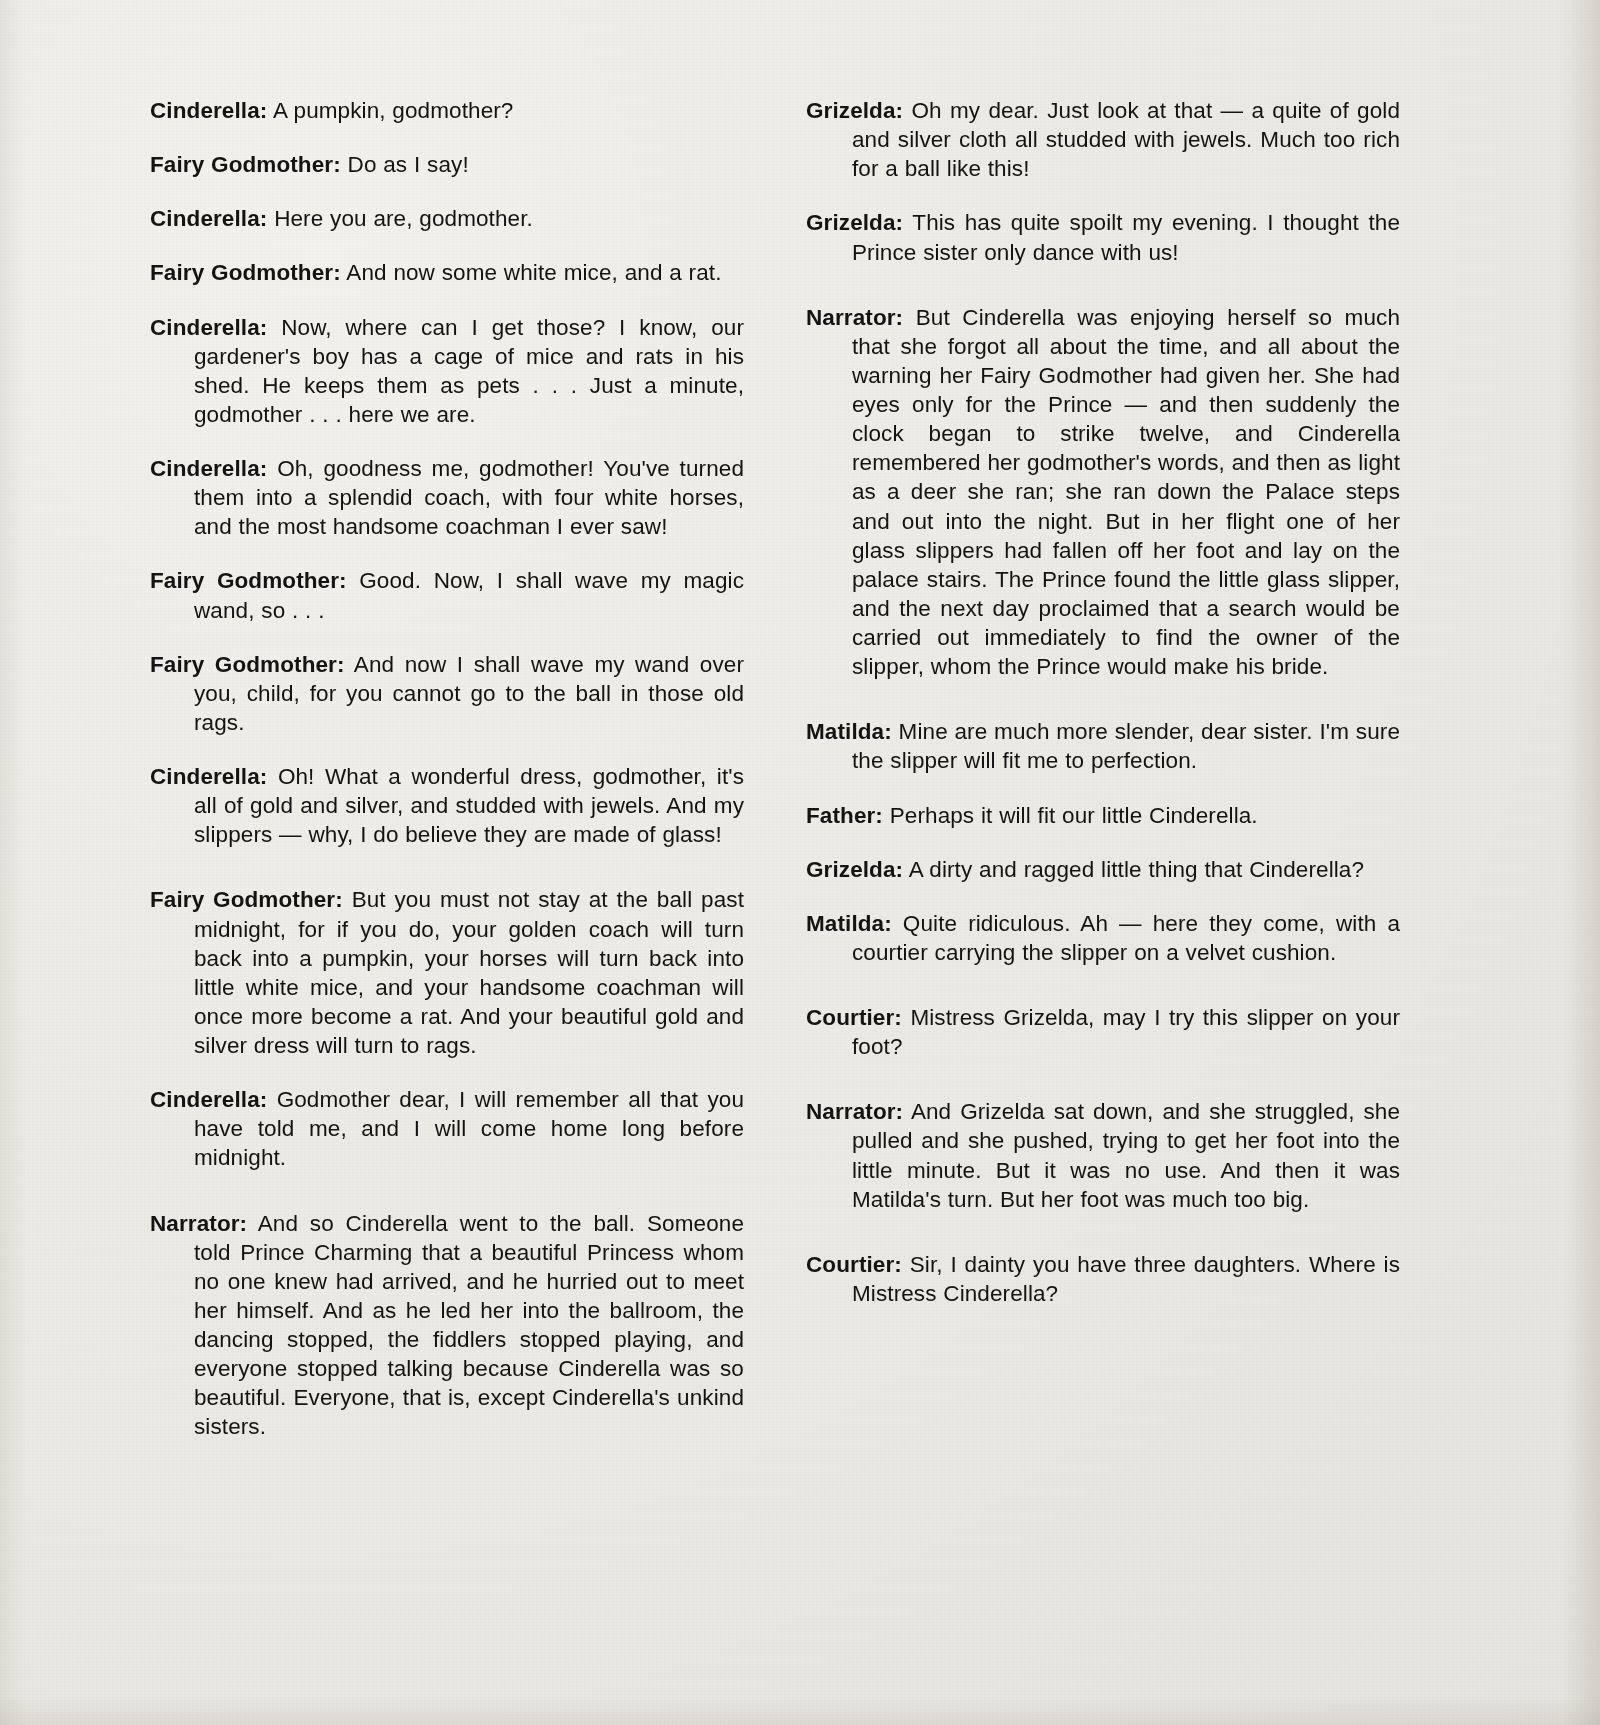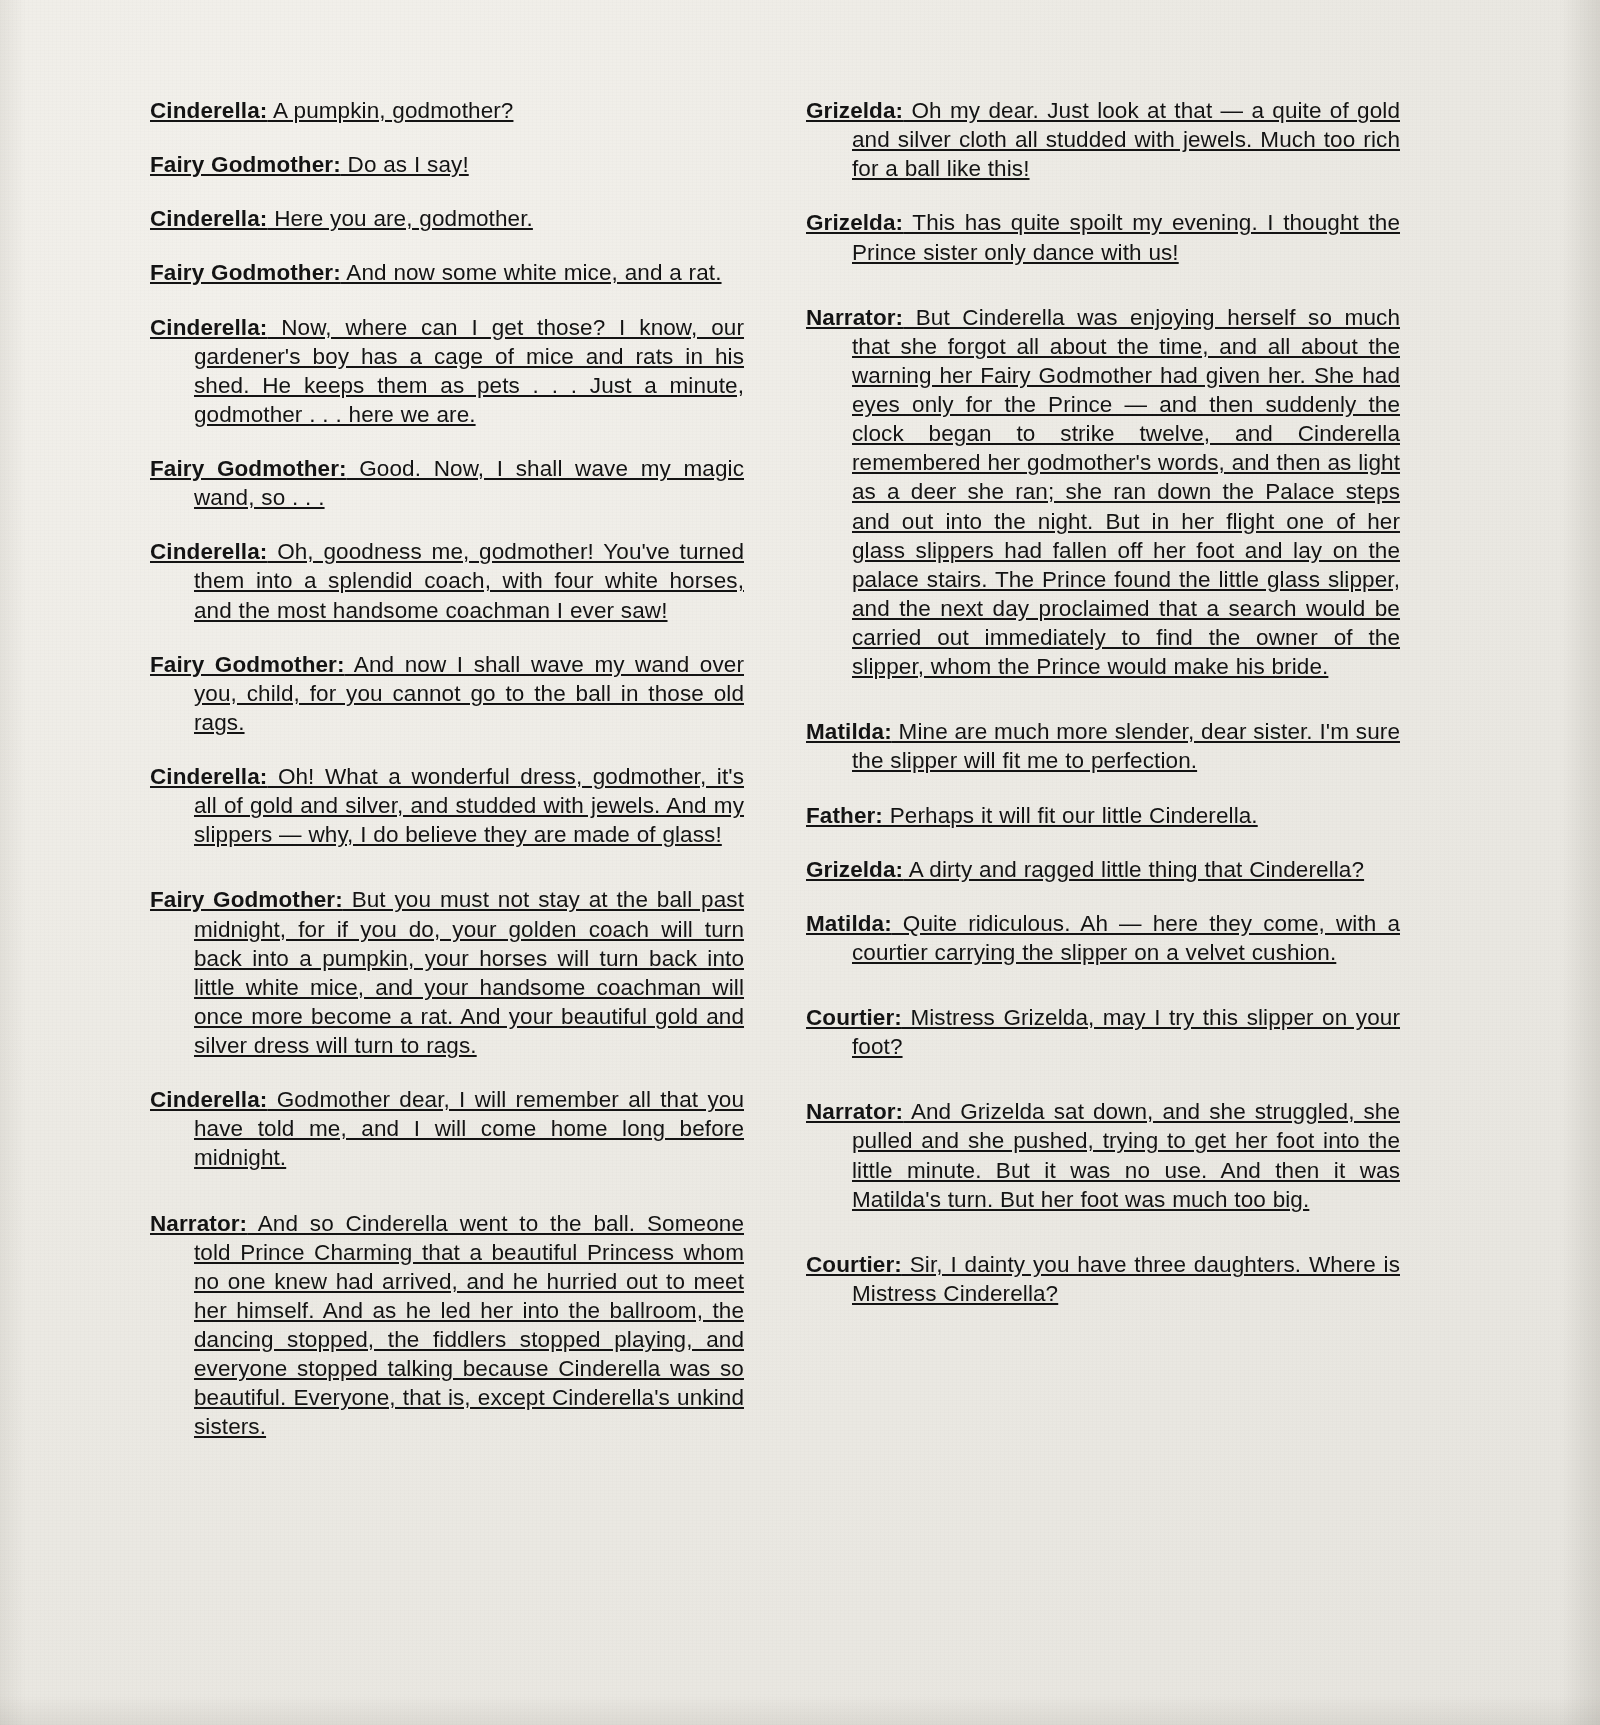--- a/index.html
+++ b/index.html
@@ -72,21 +72,20 @@
     margin: 0 0 25px 0;
     font-size: 22.5px;
     line-height: 1.295;
     color: #141414;
     text-align: justify;
     text-justify: inter-word;
     padding-left: 44px;
     text-indent: -44px;
     letter-spacing: 0.1px;
     word-spacing: 0.4px;
-    text-decoration: underline;
   }
   .speech.gap-large {
     margin-bottom: 36px;
   }
   .speech .who {
     font-weight: bold;
   }
   .col-right .speech {
     padding-left: 46px;
     text-indent: -46px;
@@ -98,22 +97,22 @@
 <div class="page">
 
   <div class="columns">
 
     <div class="column col-left">
       <p class="speech"><span class="who">Cinderella:</span><span> A pumpkin, godmother?</span></p>
       <p class="speech"><span class="who">Fairy Godmother:</span><span> Do as I say!</span></p>
       <p class="speech"><span class="who">Cinderella:</span><span> Here you are, godmother.</span></p>
       <p class="speech"><span class="who">Fairy Godmother:</span><span> And now some white mice, and a rat.</span></p>
       <p class="speech"><span class="who">Cinderella:</span><span> Now, where can I get those? I know, our gardener's boy has a cage of mice and rats in his shed. He keeps them as pets . . . Just a minute, godmother . . . here we are.</span></p>
+      <p class="speech"><span class="who">Cinderella:</span><span> Oh, goodness me, godmother! You've turned them into a splendid coach, with four white horses, and the most handsome coachman I ever saw!</span></p>
       <p class="speech"><span class="who">Fairy Godmother:</span><span> Good. Now, I shall wave my magic wand, so . . .</span></p>
-      <p class="speech"><span class="who">Cinderella:</span><span> Oh, goodness me, godmother! You've turned them into a splendid coach, with four white horses, and the most handsome coachman I ever saw!</span></p>
       <p class="speech"><span class="who">Fairy Godmother:</span><span> And now I shall wave my wand over you, child, for you cannot go to the ball in those old rags.</span></p>
       <p class="speech gap-large"><span class="who">Cinderella:</span><span> Oh! What a wonderful dress, godmother, it's all of gold and silver, and studded with jewels. And my slippers — why, I do believe they are made of glass!</span></p>
       <p class="speech"><span class="who">Fairy Godmother:</span><span> But you must not stay at the ball past midnight, for if you do, your golden coach will turn back into a pumpkin, your horses will turn back into little white mice, and your handsome coachman will once more become a rat. And your beautiful gold and silver dress will turn to rags.</span></p>
       <p class="speech gap-large"><span class="who">Cinderella:</span><span> Godmother dear, I will remember all that you have told me, and I will come home long before midnight.</span></p>
       <p class="speech"><span class="who">Narrator:</span><span> And so Cinderella went to the ball. Someone told Prince Charming that a beautiful Princess whom no one knew had arrived, and he hurried out to meet her himself. And as he led her into the ballroom, the dancing stopped, the fiddlers stopped playing, and everyone stopped talking because Cinderella was so beautiful. Everyone, that is, except Cinderella's unkind sisters.</span></p>
     </div>
 
     <div class="column col-right">
       <p class="speech"><span class="who">Grizelda:</span><span> Oh my dear. Just look at that — a quite of gold and silver cloth all studded with jewels. Much too rich for a ball like this!</span></p>
       <p class="speech gap-large"><span class="who">Grizelda:</span><span> This has quite spoilt my evening. I thought the Prince sister only dance with us!</span></p>

